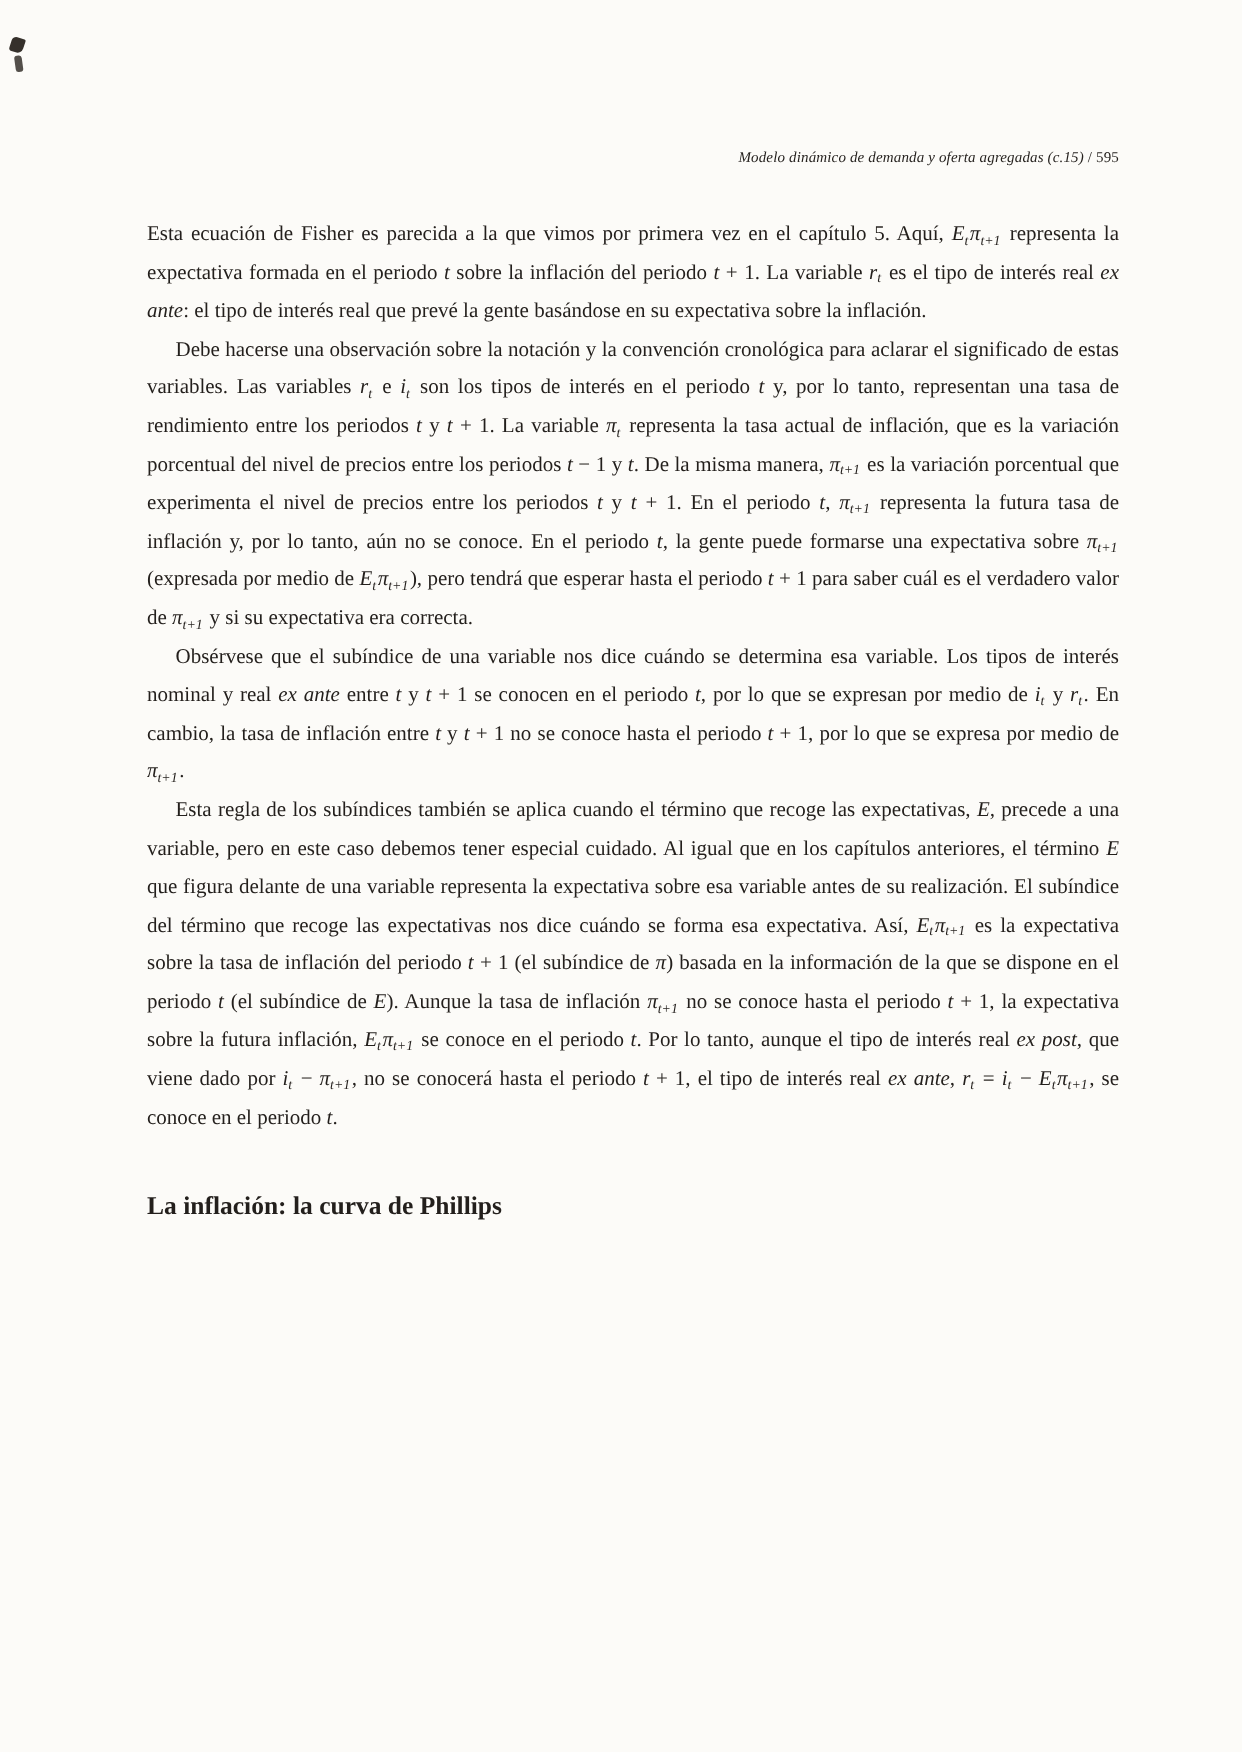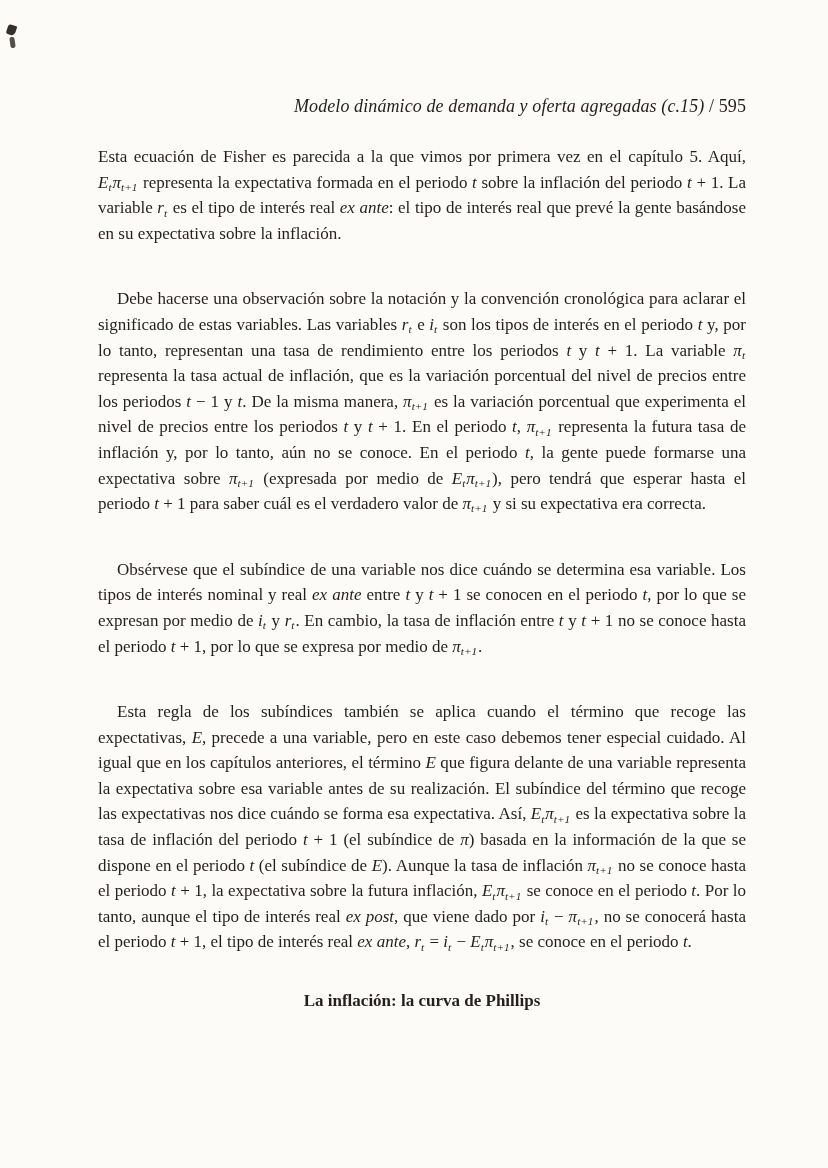--- a/index.html
+++ b/index.html
@@ -17,39 +17,38 @@
     box-sizing: border-box;
   }
   .content {
     position: absolute;
     left: 98px;
     top: 96px;
     width: 648px;
   }
   .running-header {
     text-align: right;
-    font-size: 18px;
+    font-size: 10px;
     line-height: 20px;
     margin: 0 0 28px 0;
     letter-spacing: 0.1px;
   }
   .bodytext p {
     margin: 0;
-    font-size: 17px;
+    font-size: 14px;
     line-height: 25.6px;
     text-align: justify;
     hyphens: none;
   }
-  .bodytext p.indent { text-indent: 19px; margin-top: 40px; }
+  .bodytext p.indent { text-indent: 19px; }
   .section-heading {
     margin: 34px 0 30px 0;
     font-size: 17px;
     font-weight: bold;
     line-height: 24px;
-    text-align: center;
   }
   .it { font-style: italic; }
   .rn { font-style: normal; }
   sub.msub {
     font-style: italic;
     font-size: 0.66em;
     line-height: 0;
     vertical-align: -0.3em;
     margin-right: 1px;
   }

